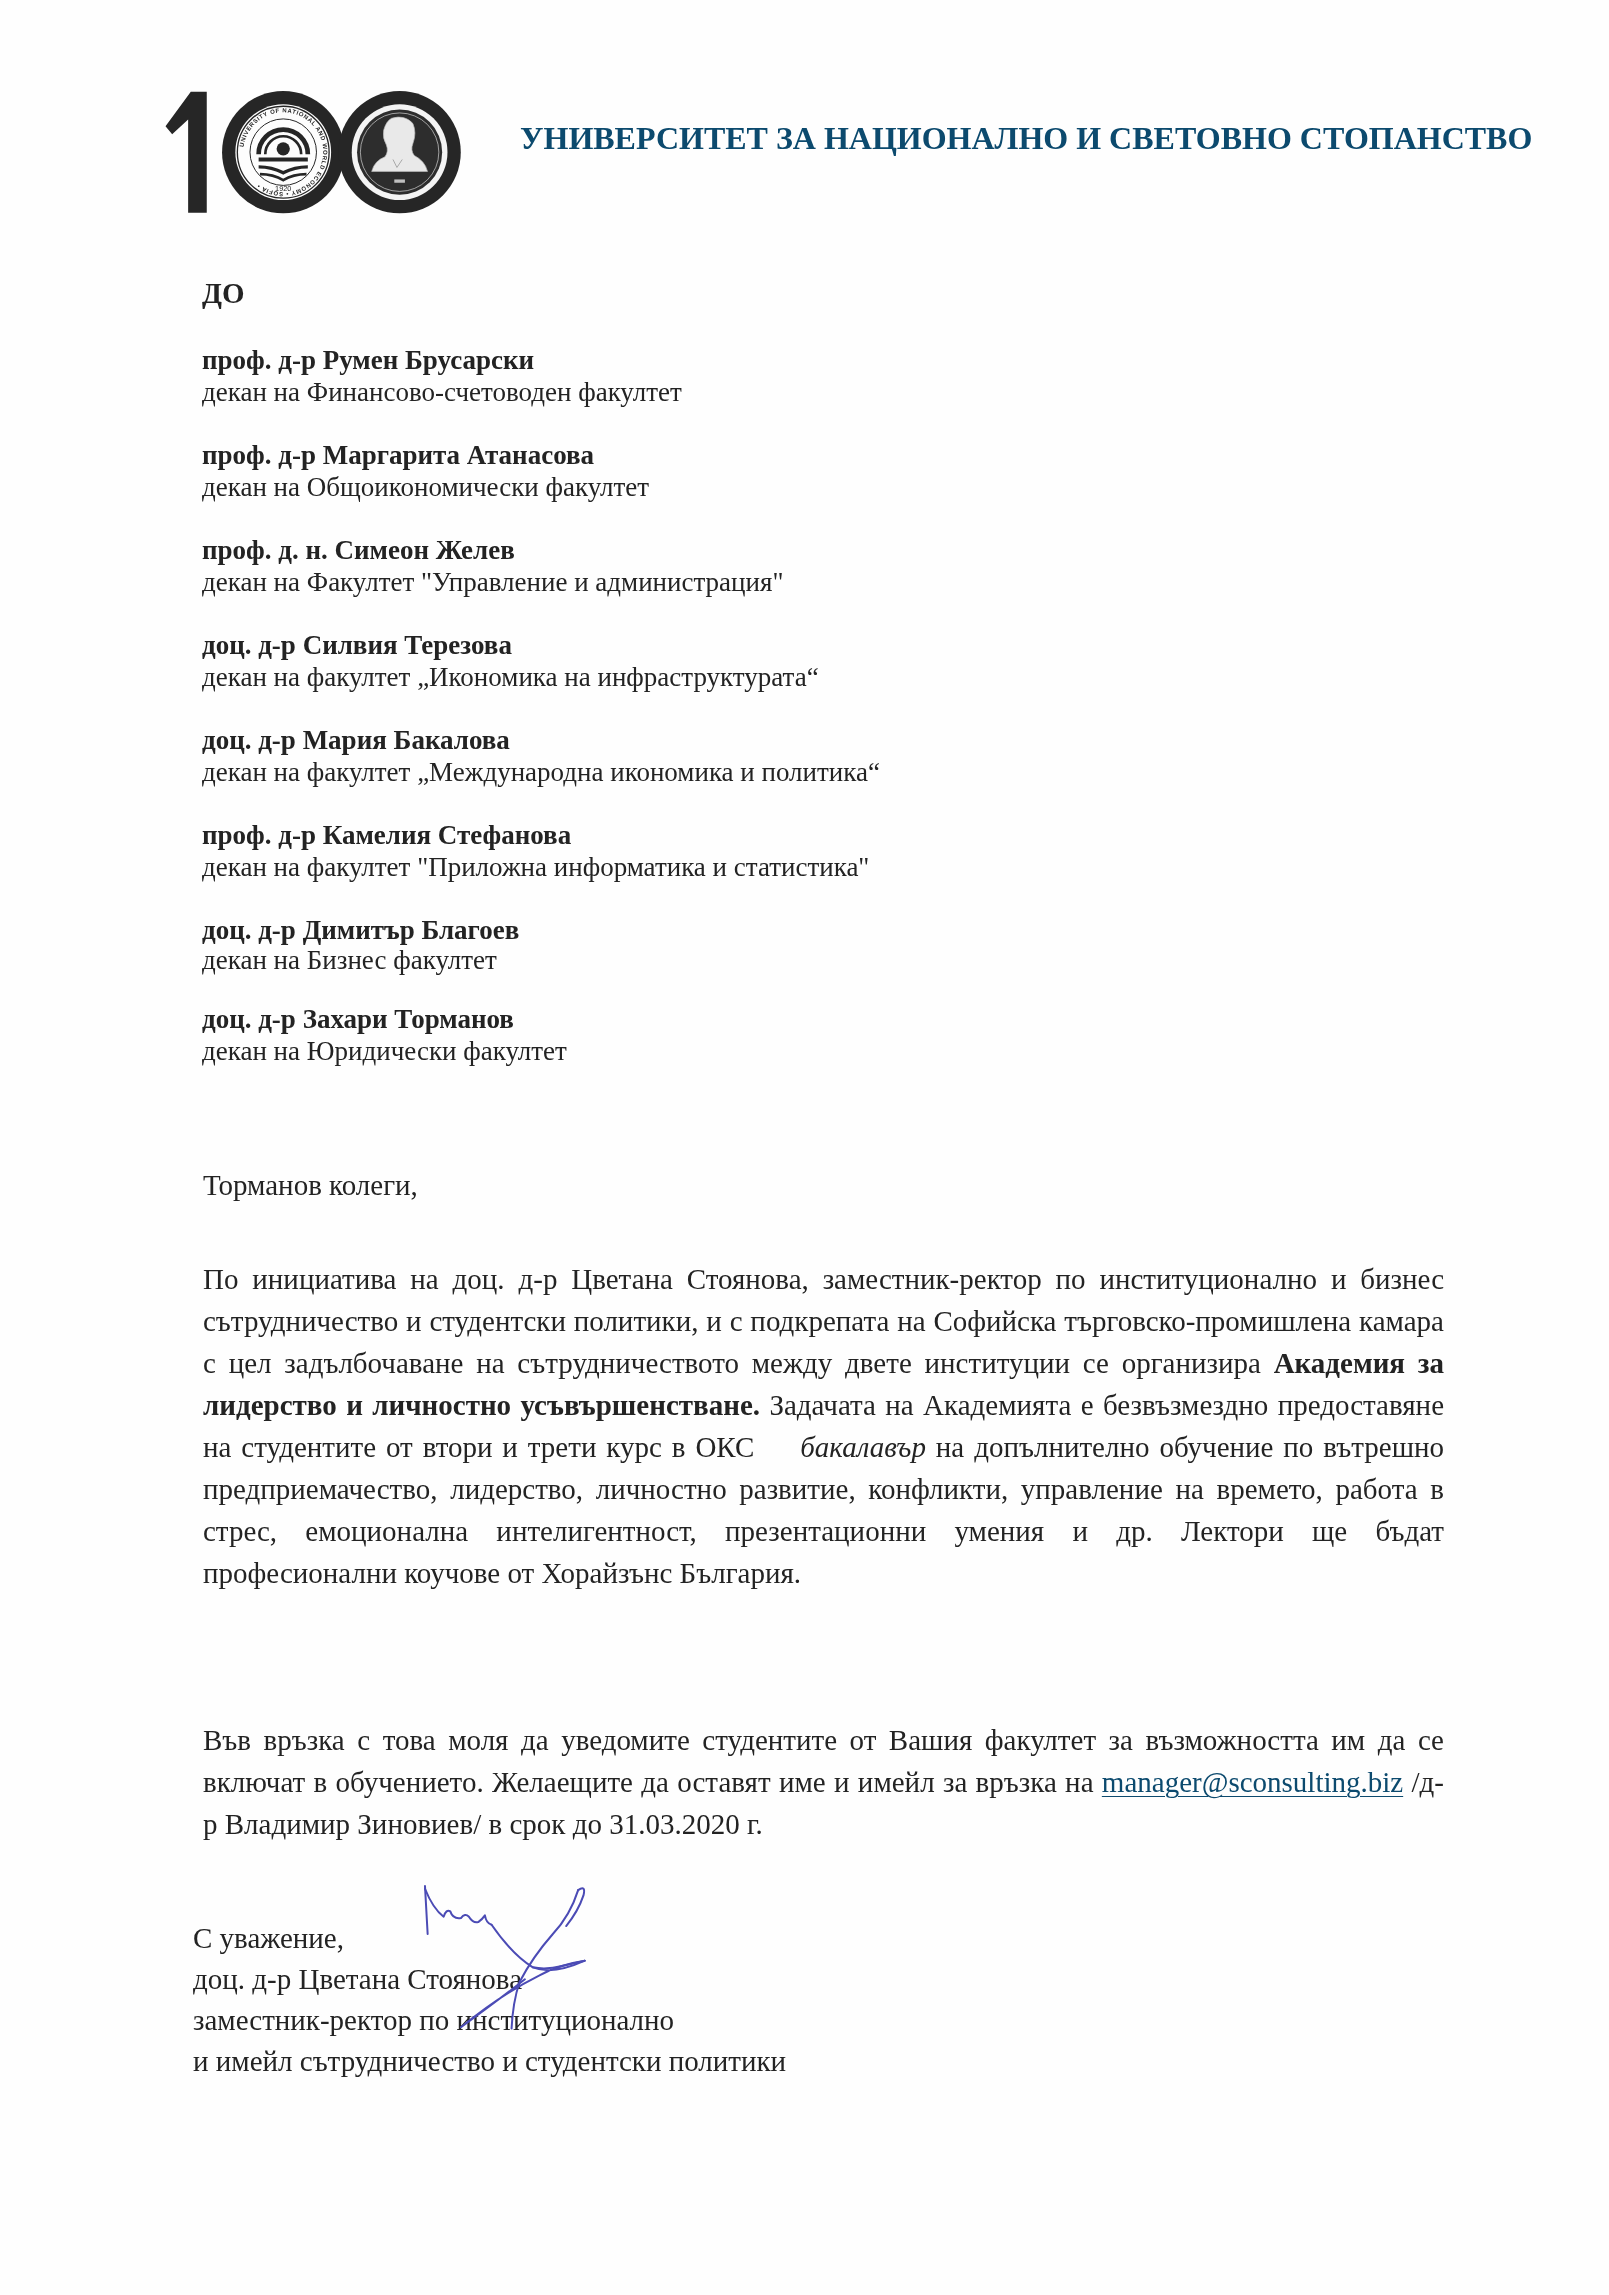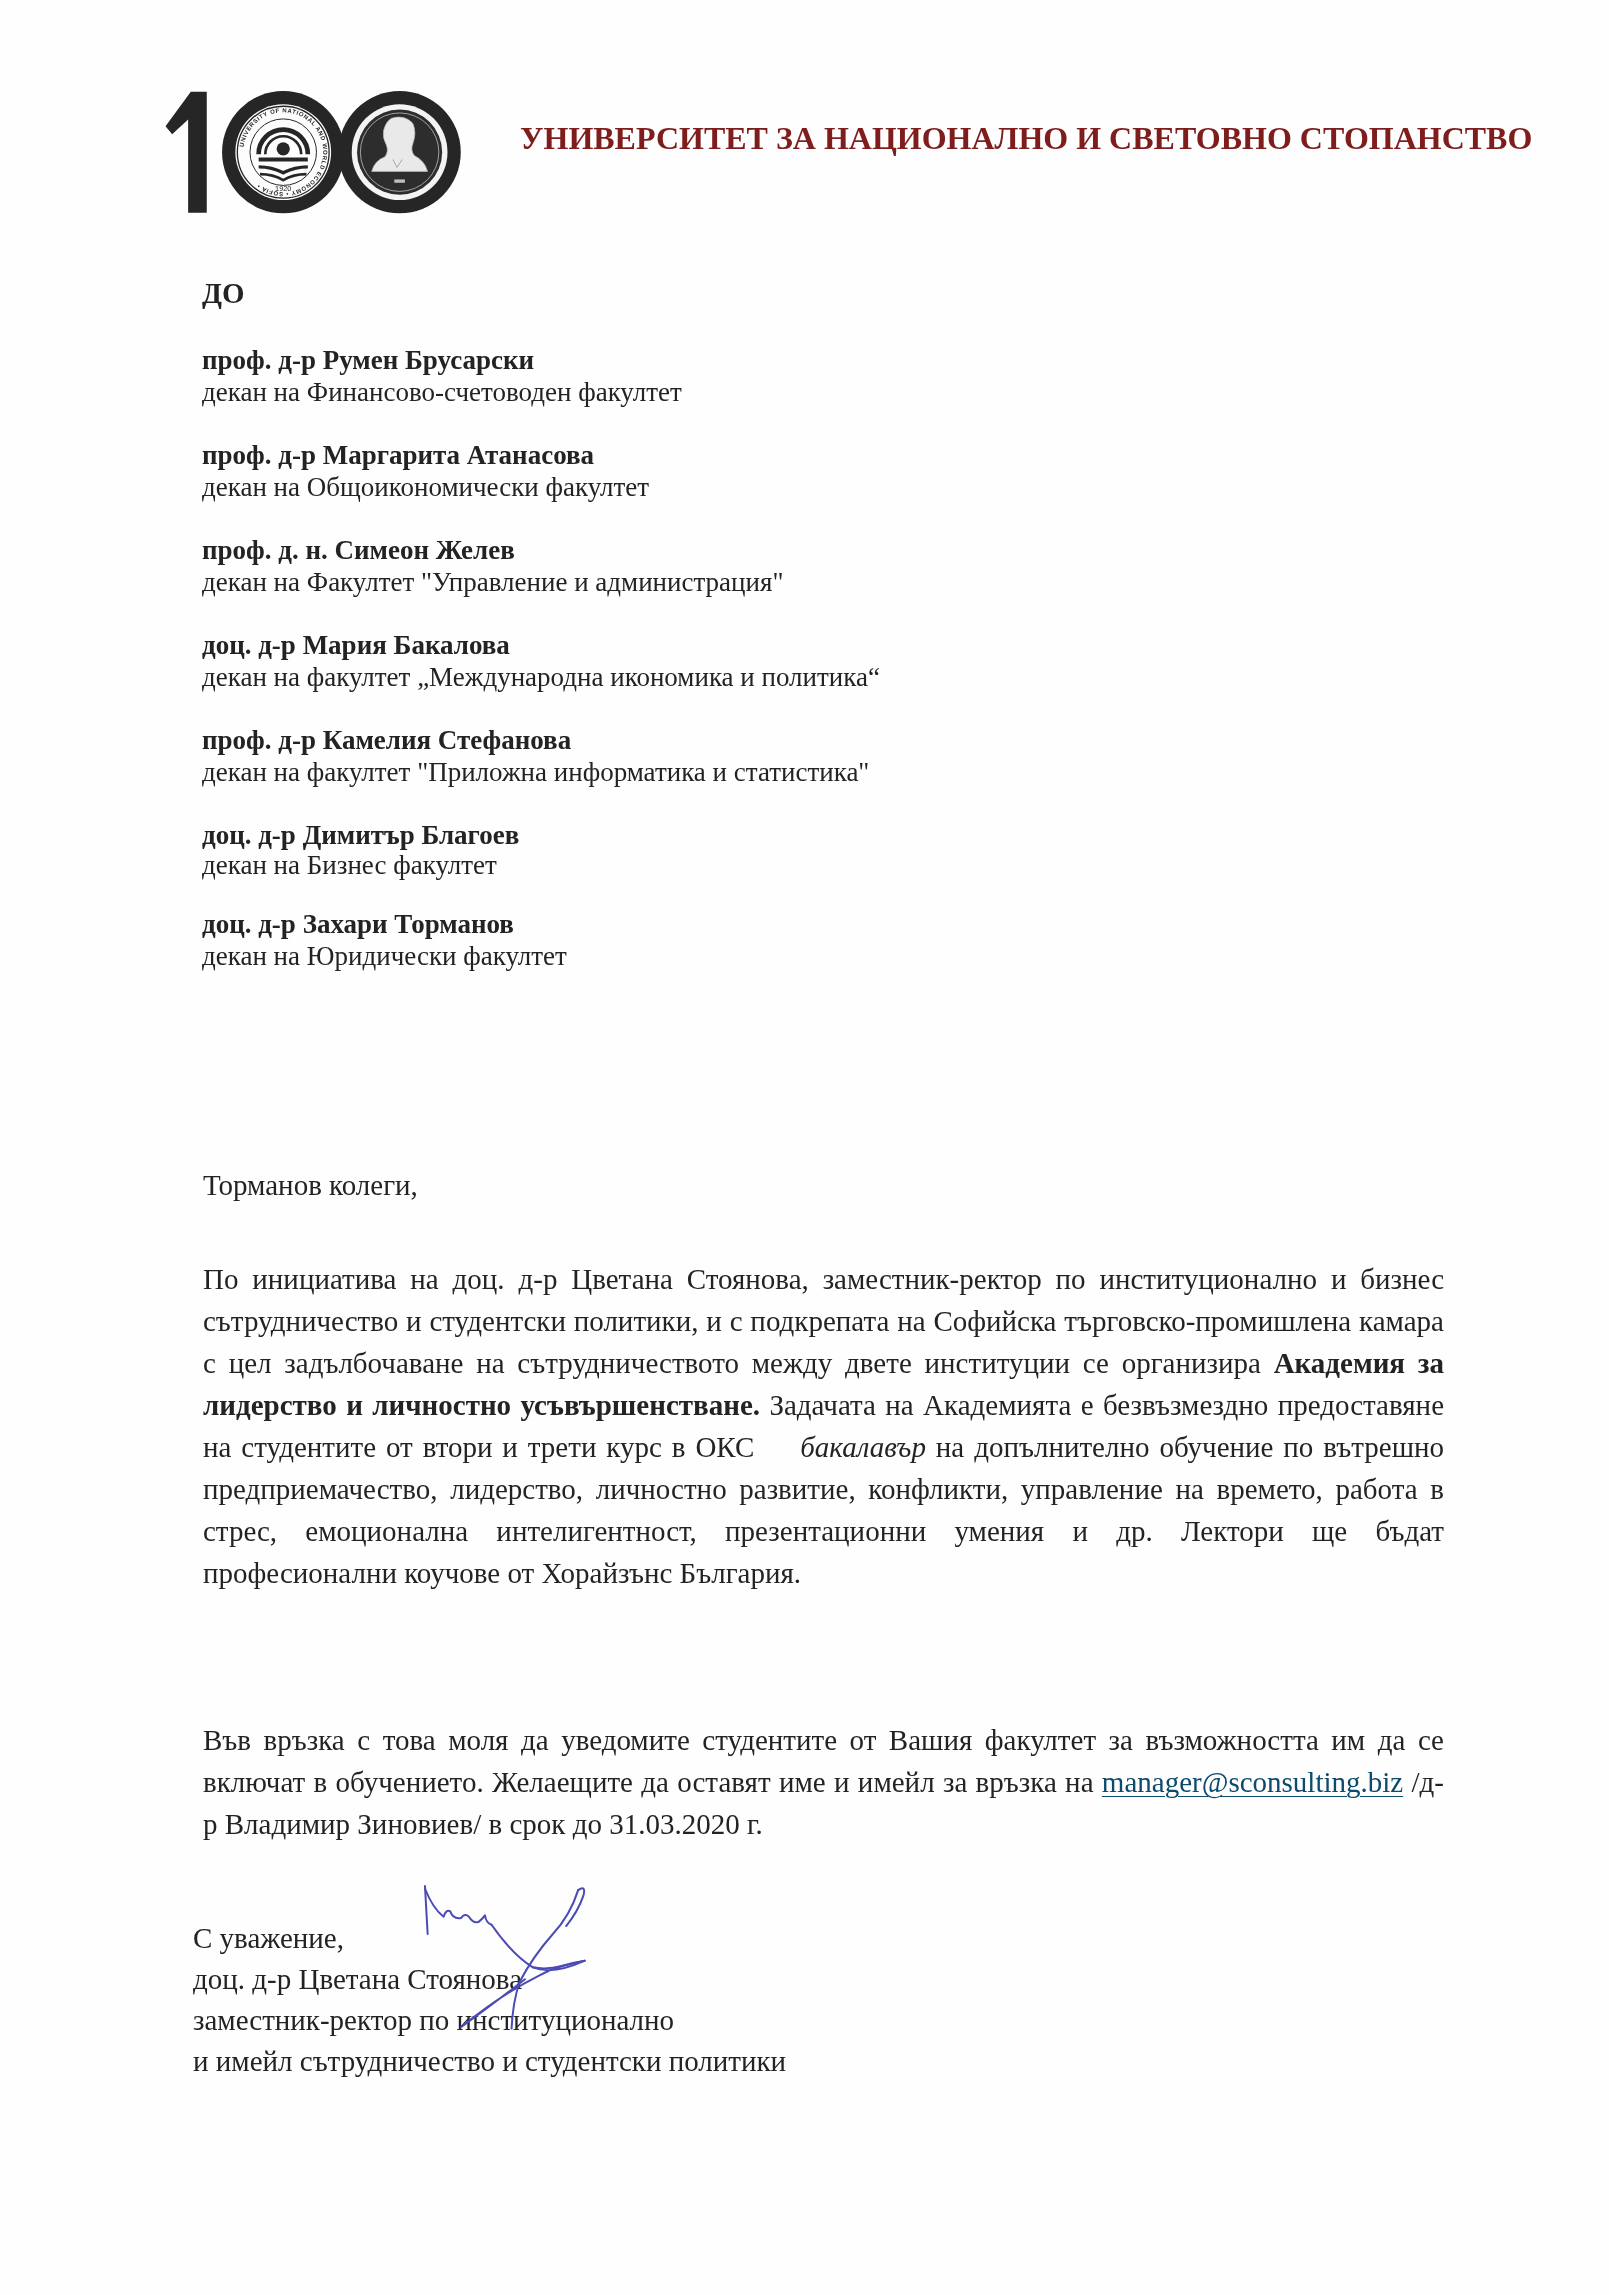--- a/index.html
+++ b/index.html
@@ -10,21 +10,21 @@
     background: #fefefe;
   }
   .abs { position: absolute; }
 
   
   #logo { left: 152px; top: 85px; width: 313px; height: 133px; }
   #uni-name {
     left: 520px; top: 122px;
     font-size: 32px; font-weight: bold; letter-spacing: 0px;
     white-space: nowrap; line-height: 1; transform: scaleX(1.0);
-    color: #7f1d1d;
+    color: #0c4a6e;
   }
 
   
   #to-label { left: 202px; top: 279px; font-size: 29px; font-weight: bold; line-height: 1; }
   #recipients { left: 202px; top: 344px; width: 1199px; }
   .recipient { height: 95px; }
   .recipient.tight { height: 89px; }
   .rec-name { font-size: 27px; font-weight: bold; line-height: 32px; white-space: nowrap; }
   .rec-role { font-size: 27px; line-height: 32px; white-space: nowrap; }
   .recipient.tight .rec-role { line-height: 29px; }
@@ -102,20 +102,24 @@
   </div>
   <div class="recipient">
     <div class="rec-name">проф. д-р Маргарита Атанасова</div>
     <div class="rec-role">декан на Общоикономически факултет</div>
   </div>
   <div class="recipient">
     <div class="rec-name">проф. д. н. Симеон Желев</div>
     <div class="rec-role">декан на Факултет "Управление и администрация"</div>
   </div>
   <div class="recipient">
+    <div class="rec-name">доц. д-р Силвия Терезова</div>
+    <div class="rec-role">декан на факултет „Икономика на инфраструктурата“</div>
+  </div>
+  <div class="recipient">
     <div class="rec-name">доц. д-р Мария Бакалова</div>
     <div class="rec-role">декан на факултет „Международна икономика и политика“</div>
   </div>
   <div class="recipient">
     <div class="rec-name">проф. д-р Камелия Стефанова</div>
     <div class="rec-role">декан на факултет "Приложна информатика и статистика"</div>
   </div>
   <div class="recipient tight">
     <div class="rec-name">доц. д-р Димитър Благоев</div>
     <div class="rec-role">декан на Бизнес факултет</div>

